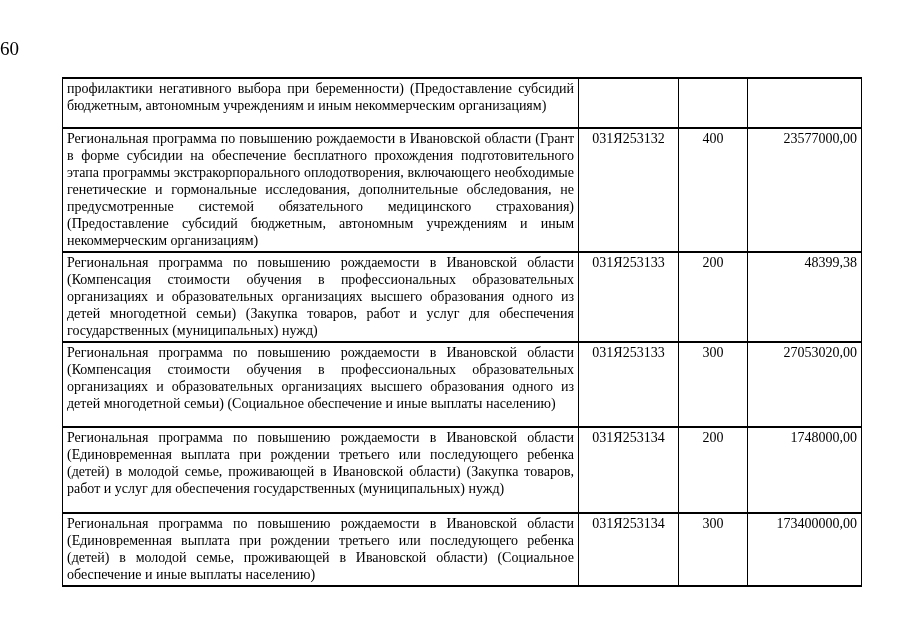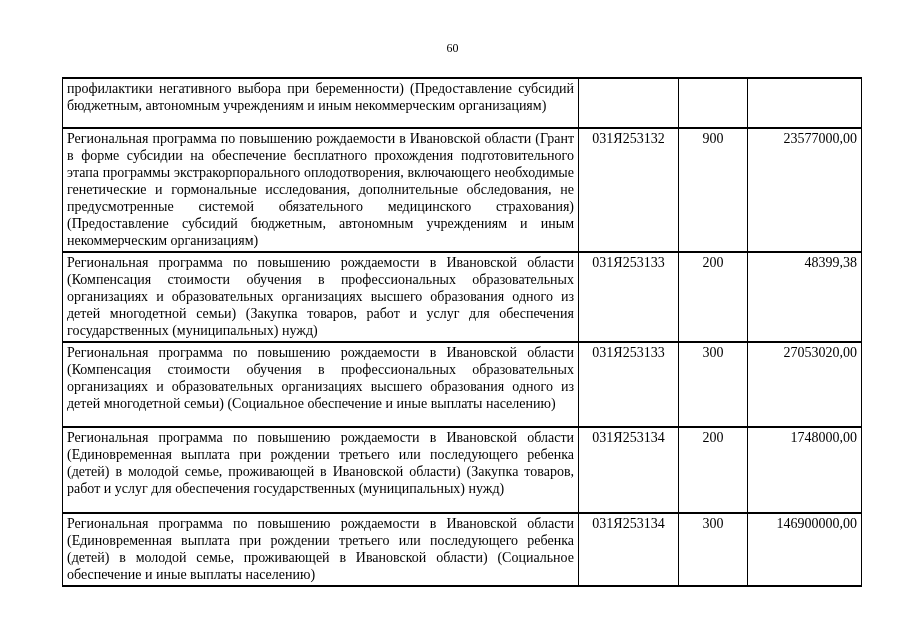--- a/index.html
+++ b/index.html
@@ -14,22 +14,21 @@
     background: #ffffff;
     overflow: hidden;
     font-family: "Liberation Serif", "DejaVu Serif", serif;
     color: #000000;
   }
   .page-number {
     position: absolute;
     top: 40px;
     left: 0;
     width: 100%;
-    text-align: center;
-    font-size: 12px;
+    font-size: 19px;
     line-height: 17px;
   }
   table.budget-table {
     position: absolute;
     left: 62px;
     top: 77px;
     width: 799px;
     border-collapse: collapse;
     table-layout: fixed;
     font-size: 14px;
@@ -85,21 +84,21 @@
     <tbody>
       <tr class="r1">
         <td class="desc">профилактики негативного выбора при беременности) (Предоставление субсидий бюджетным, автономным учреждениям и иным некоммерческим организациям)</td>
         <td class="code"></td>
         <td class="group"></td>
         <td class="amount"></td>
       </tr>
       <tr class="r2">
         <td class="desc">Региональная программа по повышению рождаемости в Ивановской области (Грант в форме субсидии на обеспечение бесплатного прохождения подготовительного этапа программы экстракорпорального оплодотворения, включающего необходимые генетические и гормональные исследования, дополнительные обследования, не предусмотренные системой обязательного медицинского страхования) (Предоставление субсидий бюджетным, автономным учреждениям и иным некоммерческим организациям)</td>
         <td class="code">031Я253132</td>
-        <td class="group">900</td>
+        <td class="group">400</td>
         <td class="amount">23577000,00</td>
       </tr>
       <tr class="r3">
         <td class="desc">Региональная программа по повышению рождаемости в Ивановской области (Компенсация стоимости обучения в профессиональных образовательных организациях и образовательных организациях высшего образования одного из детей многодетной семьи) (Закупка товаров, работ и услуг для обеспечения государственных (муниципальных) нужд)</td>
         <td class="code">031Я253133</td>
         <td class="group">200</td>
         <td class="amount">48399,38</td>
       </tr>
       <tr class="r4">
         <td class="desc">Региональная программа по повышению рождаемости в Ивановской области (Компенсация стоимости обучения в профессиональных образовательных организациях и образовательных организациях высшего образования одного из детей многодетной семьи) (Социальное обеспечение и иные выплаты населению)</td>
@@ -110,18 +109,18 @@
       <tr class="r5">
         <td class="desc">Региональная программа по повышению рождаемости в Ивановской области (Единовременная выплата при рождении третьего или последующего ребенка (детей) в молодой семье, проживающей в Ивановской области) (Закупка товаров, работ и услуг для обеспечения государственных (муниципальных) нужд)</td>
         <td class="code">031Я253134</td>
         <td class="group">200</td>
         <td class="amount">1748000,00</td>
       </tr>
       <tr class="r6">
         <td class="desc">Региональная программа по повышению рождаемости в Ивановской области (Единовременная выплата при рождении третьего или последующего ребенка (детей) в молодой семье, проживающей в Ивановской области) (Социальное обеспечение и иные выплаты населению)</td>
         <td class="code">031Я253134</td>
         <td class="group">300</td>
-        <td class="amount">146900000,00</td>
+        <td class="amount">173400000,00</td>
       </tr>
     </tbody>
   </table>
 
 </div>
 
 </body></html>

